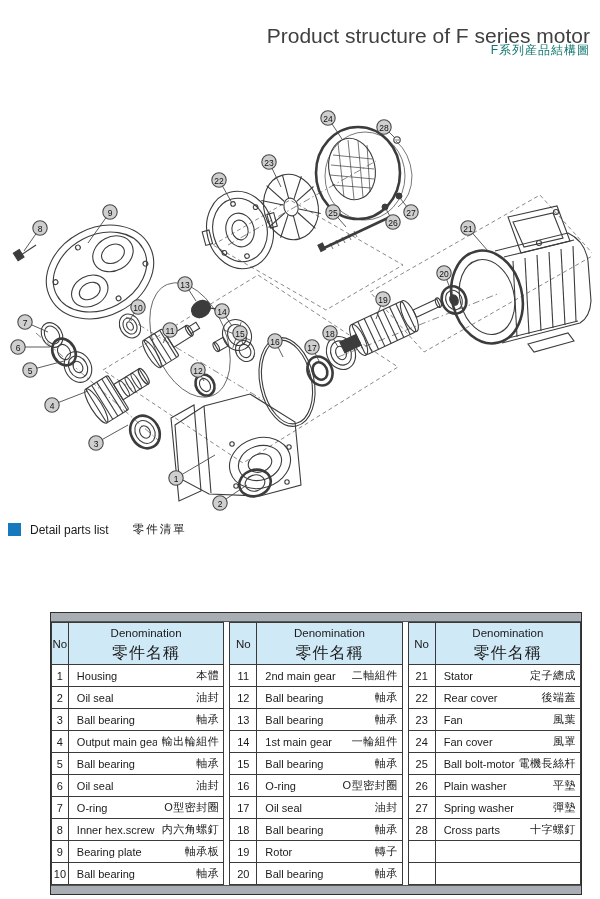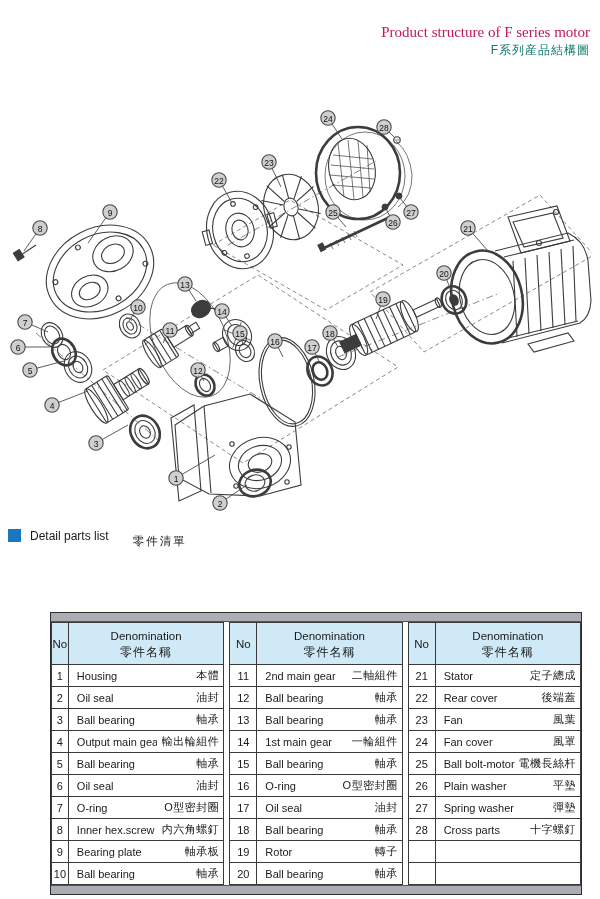--- a/index.html
+++ b/index.html
@@ -1,20 +1,20 @@
 <!DOCTYPE html>
 <html><head>
 <meta charset="utf-8">
 <style>
   html,body{margin:0;padding:0;background:#ffffff;}
   .page{position:relative;width:600px;height:899px;background:#ffffff;overflow:hidden;
         font-family:"Liberation Sans", sans-serif;color:#1a1a1a;}
 
   
-  .title-en{position:absolute;top:24px;right:10px;font-size:15px;color:#be185d;font-family:Liberation Serif, serif;}
+  .title-en{position:absolute;top:24px;right:10px;font-size:21px;color:#404040;}
   .title-zh{position:absolute;top:42px;right:10px;font-size:12px;color:#0f766e;letter-spacing:1px;}
 
   
   .banner{position:absolute;left:8px;top:66px;width:302px;height:20px;
           display:flex;align-items:center;justify-content:center;gap:14px;
           color:#ffffff;font-size:11.5px;font-weight:bold;letter-spacing:.5px;}
   .banner .zh{font-weight:bold;letter-spacing:2px;}
 
   
   .diagram{position:absolute;left:8px;top:95px;width:584px;height:437px;}
@@ -25,32 +25,32 @@
   svg .dashline{fill:none;stroke:#6a6a6a;stroke-width:.8;stroke-dasharray:4 3;}
   svg .axis{fill:none;stroke:#6a6a6a;stroke-width:.8;stroke-dasharray:7 3 1.5 3;}
   svg .callout-circle{fill:#cfcfcf;stroke:#4a4a4a;stroke-width:1.1;}
   svg .callout-num{font-family:"Liberation Sans",sans-serif;font-size:8.5px;fill:#111;
                    text-anchor:middle;dominant-baseline:central;}
   svg .leader{stroke:#4a4a4a;stroke-width:.9;fill:none;}
 
   
   .detail-heading{position:absolute;left:8px;top:522px;display:flex;align-items:center;font-size:12px;}
   .detail-heading .sq{width:13px;height:13px;margin-right:9px;}
-  .detail-heading .zh{margin-left:24px;font-size:11.5px;letter-spacing:2px;margin-top:12px;}
+  .detail-heading .zh{margin-left:24px;font-size:11.5px;letter-spacing:2px;}
 
   
   .table-frame{position:absolute;left:8px;top:612px;width:532px;border:1.5px solid #2e2e2e;box-sizing:border-box;background:#fff;margin-left:42px;}
   .strip{height:8px;background:#a9aeb4;border-bottom:1px solid #555;}
   .strip.bottom{border-bottom:none;border-top:1px solid #555;}
   .tables-row{display:flex;gap:5px;background:#ffffff;}
   table.pt{border-collapse:collapse;flex:1;table-layout:fixed;}
   table.pt th,table.pt td{border:1px solid #3a3a3a;padding:0;box-sizing:border-box;}
   table.pt th{background:#cfe9f7;height:42px;font-size:11.5px;font-weight:normal;}
   table.pt th .l1{display:block;line-height:1.5;}
-  table.pt th .l2{display:block;line-height:1.2;letter-spacing:1px;font-size:12px;}
+  table.pt th .l2{display:block;line-height:1.2;letter-spacing:1px;font-size:16px;}
   table.pt td{height:22px;font-size:11px;}
   table.pt td.no{width:27px;text-align:center;}
   table.pt td.den{padding:0 4px 0 8px;}
   .den-wrap{display:flex;align-items:center;}
   .den-wrap .en{flex:1;white-space:nowrap;overflow:hidden;}
   .den-wrap .zh{width:44%;white-space:nowrap;letter-spacing:.5px;text-align:right;}
 </style>
 </head>
 <body>
 

